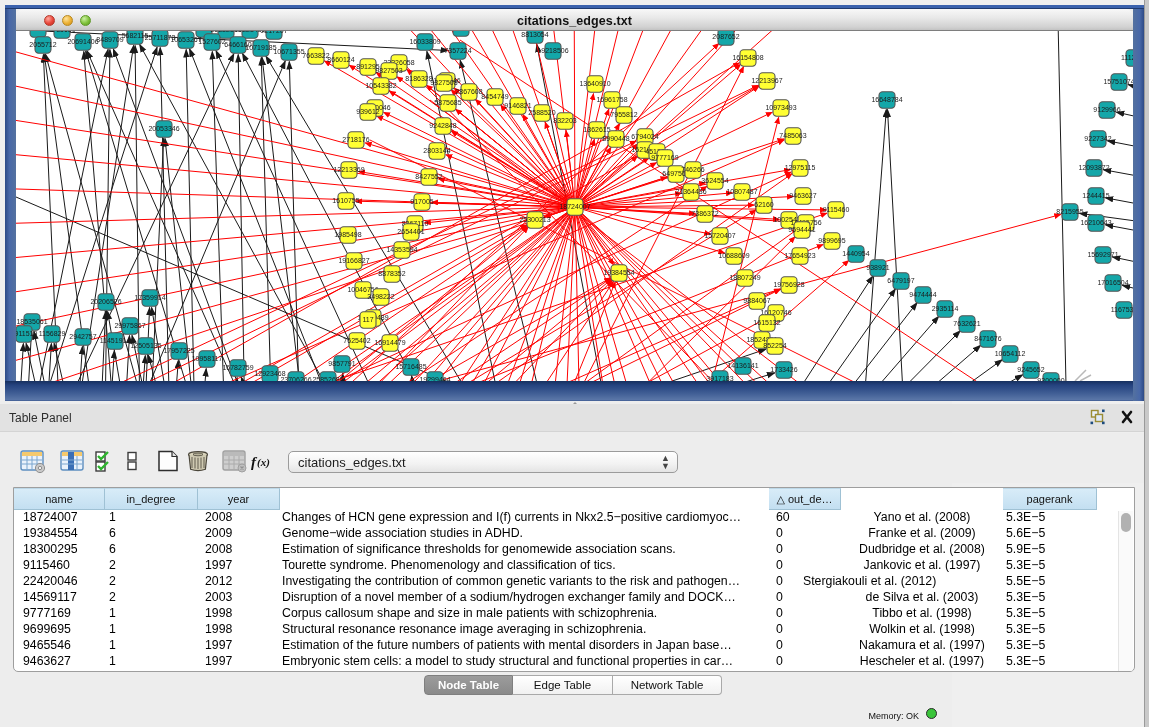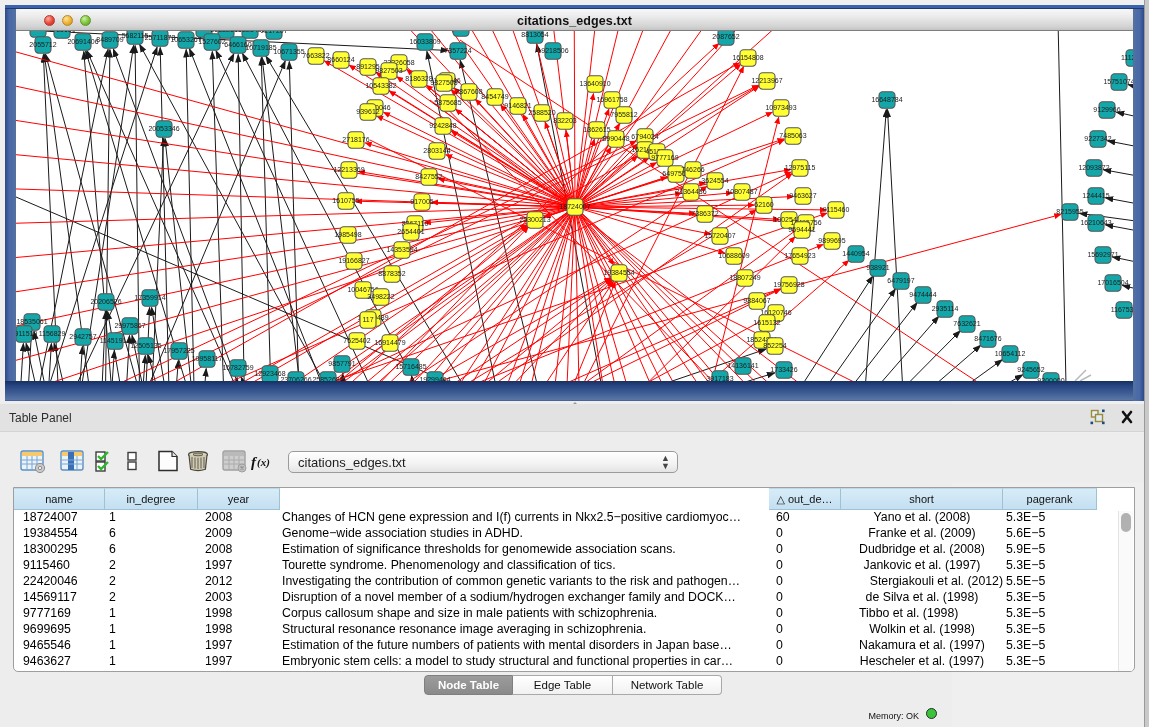--- a/index.html
+++ b/index.html
@@ -696,21 +696,20 @@
 </svg>
 
       <div id="combo">citations_edges.txt<div class="steppers">▲<br>▼</div></div>
     </div>
     <div id="tbl">
 <div class="hrow">
 <div class="hc" style="left:0px;width:91px">name</div>
 <div class="hc" style="left:91px;width:93px">in_degree</div>
 <div class="hc" style="left:184px;width:82px">year</div>
 <div class="hc" style="left:755px;width:72px">△ out_de…</div>
-<div class="hc" style="left:827px;width:162px">short</div>
 <div class="hc" style="left:989px;width:94px">pagerank</div>
 </div>
 <div class="rows">
 <div class="r" style="top:0px">
 <div class="c" style="left:9px">18724007</div>
 <div class="c" style="left:95px">1</div>
 <div class="c" style="left:191px">2008</div>
 <div class="c" style="left:268px">Changes of HCN gene expression and I(f) currents in Nkx2.5−positive cardiomyoc…</div>
 <div class="c" style="left:762px">60</div>
 <div class="c" style="left:827px;width:162px;text-align:center">Yano et al. (2008)</div>
@@ -742,39 +741,39 @@
 <div class="c" style="left:762px">0</div>
 <div class="c" style="left:827px;width:162px;text-align:center">Jankovic et al. (1997)</div>
 <div class="c" style="left:992px">5.3E−5</div>
 </div>
 <div class="r" style="top:64px">
 <div class="c" style="left:9px">22420046</div>
 <div class="c" style="left:95px">2</div>
 <div class="c" style="left:191px">2012</div>
 <div class="c" style="left:268px">Investigating the contribution of common genetic variants to the risk and pathogen…</div>
 <div class="c" style="left:762px">0</div>
-<div class="c" style="left:827px;width:162px;text-align:right">Stergiakouli et al. (2012)</div>
+<div class="c" style="left:789px;width:162px;text-align:left">Stergiakouli et al. (2012)</div>
 <div class="c" style="left:992px">5.5E−5</div>
 </div>
 <div class="r" style="top:80px">
 <div class="c" style="left:9px">14569117</div>
 <div class="c" style="left:95px">2</div>
 <div class="c" style="left:191px">2003</div>
 <div class="c" style="left:268px">Disruption of a novel member of a sodium/hydrogen exchanger family and DOCK…</div>
 <div class="c" style="left:762px">0</div>
-<div class="c" style="left:827px;width:162px;text-align:center">de Silva et al. (1998)</div>
+<div class="c" style="left:827px;width:162px;text-align:center">de Silva et al. (2003)</div>
 <div class="c" style="left:992px">5.3E−5</div>
 </div>
 <div class="r" style="top:96px">
 <div class="c" style="left:9px">9777169</div>
 <div class="c" style="left:95px">1</div>
 <div class="c" style="left:191px">1998</div>
 <div class="c" style="left:268px">Corpus callosum shape and size in male patients with schizophrenia.</div>
 <div class="c" style="left:762px">0</div>
-<div class="c" style="left:845px;width:162px;">Tibbo et al. (1998)</div>
+<div class="c" style="left:827px;width:162px;text-align:center">Tibbo et al. (1998)</div>
 <div class="c" style="left:992px">5.3E−5</div>
 </div>
 <div class="r" style="top:112px">
 <div class="c" style="left:9px">9699695</div>
 <div class="c" style="left:95px">1</div>
 <div class="c" style="left:191px">1998</div>
 <div class="c" style="left:268px">Structural resonance resonance image averaging in schizophrenia.</div>
 <div class="c" style="left:762px">0</div>
 <div class="c" style="left:827px;width:162px;text-align:center">Wolkin et al. (1998)</div>
 <div class="c" style="left:992px">5.3E−5</div>

